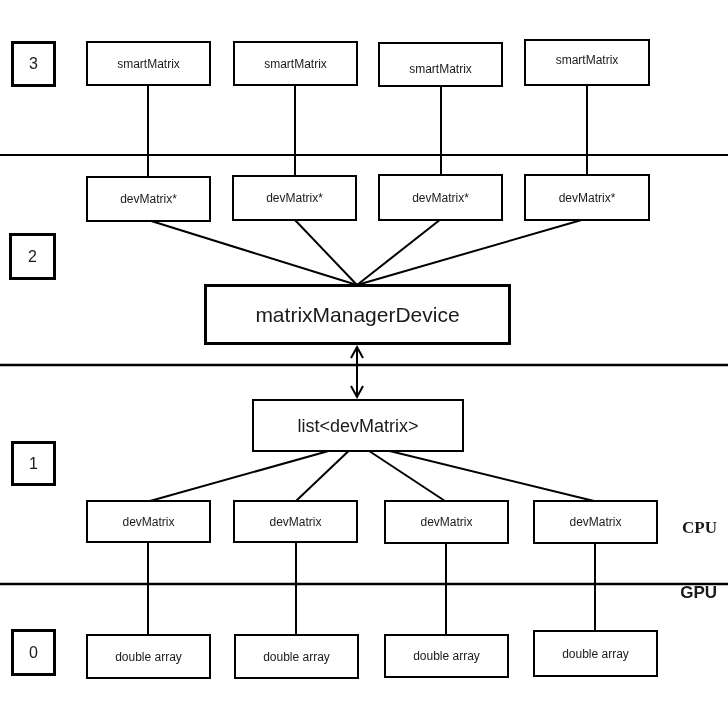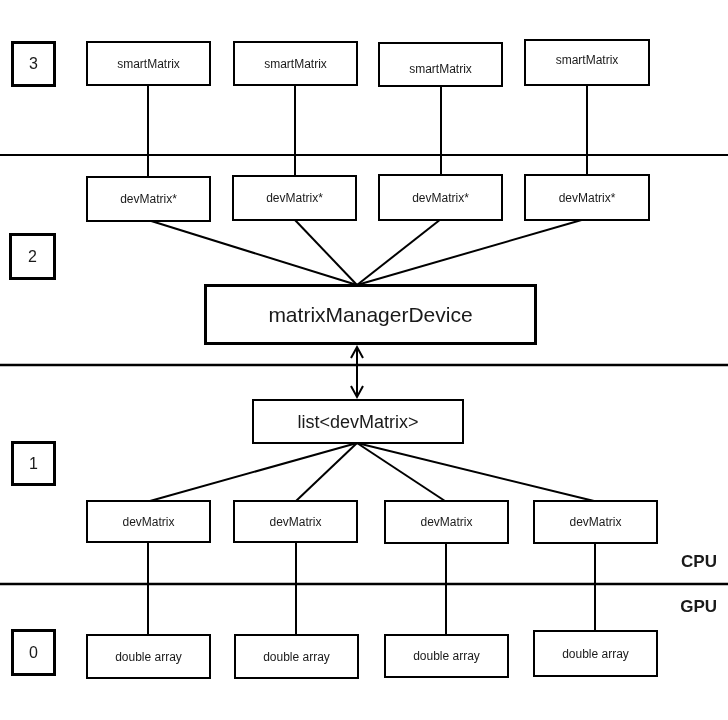--- a/index.html
+++ b/index.html
@@ -96,25 +96,25 @@
   <div class="box" style="left:232px;top:175px;width:125px;height:46px;">
     <span>devMatrix*</span>
   </div>
   <div class="box" style="left:378px;top:174px;width:125px;height:47px;">
     <span>devMatrix*</span>
   </div>
   <div class="box" style="left:524px;top:174px;width:126px;height:47px;">
     <span>devMatrix*</span>
   </div>
 
-  <div class="box manager-box" style="left:204px;top:284px;width:333px;height:61px;">
+  <div class="box manager-box" style="left:204px;top:284px;width:307px;height:61px;">
     <span>matrixManagerDevice</span>
   </div>
 
-  <div class="box list-box" style="left:252px;top:399px;width:212px;height:45px;">
+  <div class="box list-box" style="left:252px;top:399px;width:212px;height:53px;">
     <span>list&lt;devMatrix&gt;</span>
   </div>
 
   <div class="box" style="left:86px;top:500px;width:125px;height:43px;">
     <span>devMatrix</span>
   </div>
   <div class="box" style="left:233px;top:500px;width:125px;height:43px;">
     <span>devMatrix</span>
   </div>
   <div class="box" style="left:384px;top:500px;width:125px;height:44px;">
@@ -130,16 +130,16 @@
   <div class="box" style="left:234px;top:634px;width:125px;height:45px;">
     <span>double array</span>
   </div>
   <div class="box" style="left:384px;top:634px;width:125px;height:44px;">
     <span>double array</span>
   </div>
   <div class="box" style="left:533px;top:630px;width:125px;height:47px;">
     <span>double array</span>
   </div>
 
-  <div class="side-label" style="top:552px;">CPU</div>
-  <div class="side-label" style="top:597px;">GPU</div>
+  <div class="side-label" style="top:518px;font-family:Liberation Serif, serif;">CPU</div>
+  <div class="side-label" style="top:583px;">GPU</div>
 
 </div>
 
 </body></html>

